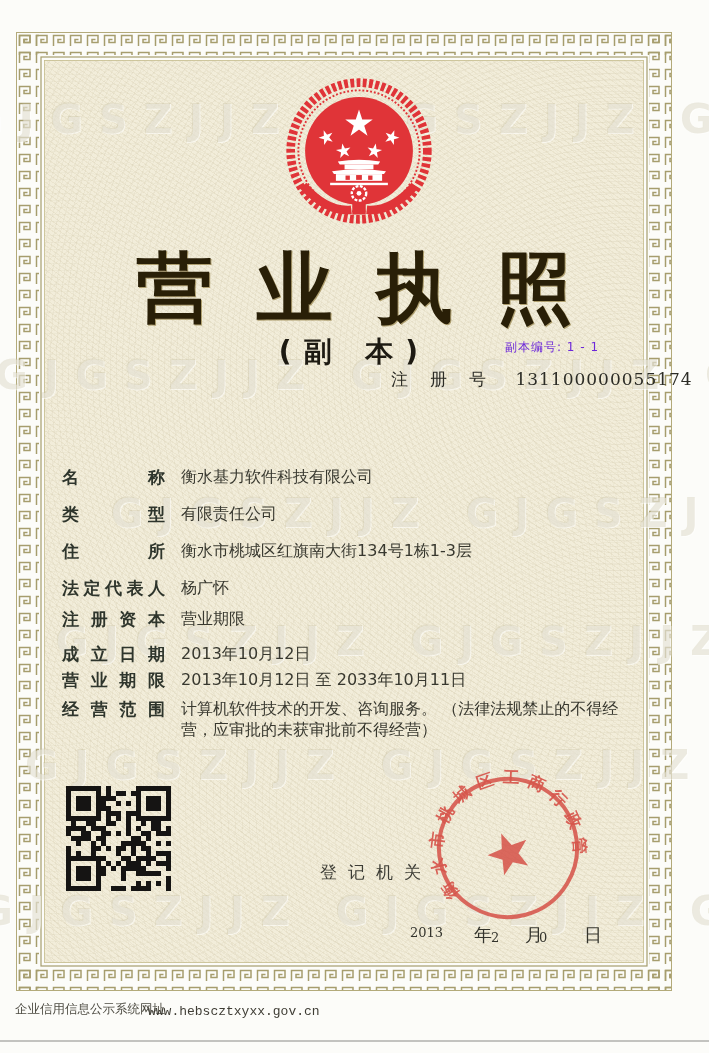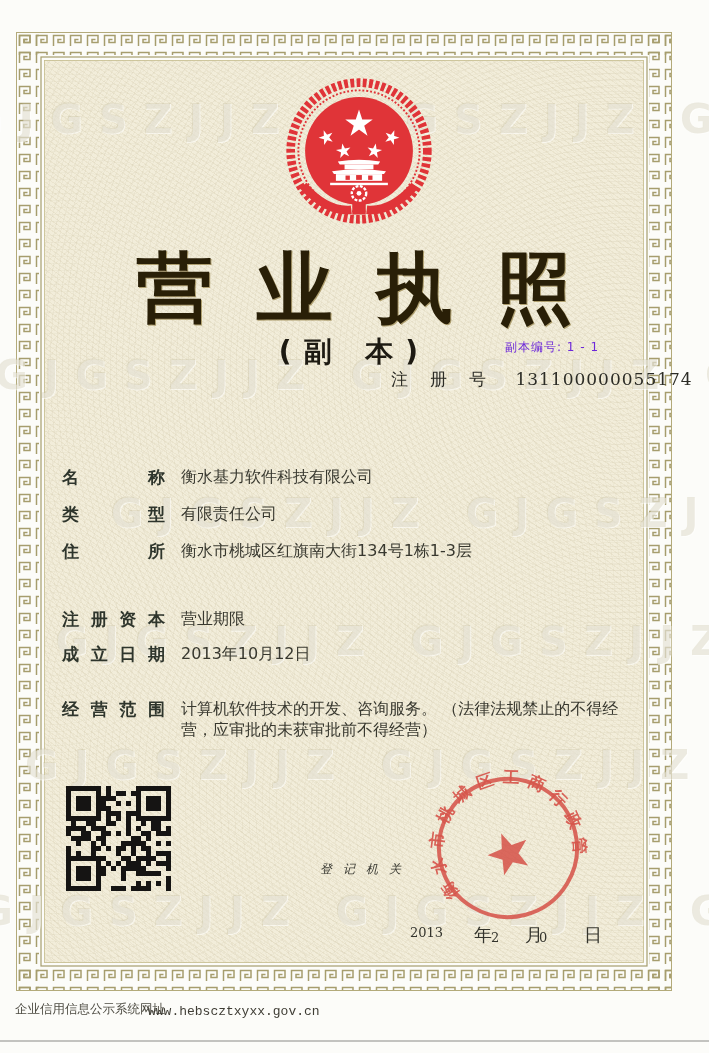--- a/index.html
+++ b/index.html
@@ -33,21 +33,21 @@
   .reg-row{position:absolute;left:391px;top:368px;font-size:17px;color:#2c2c26;}
   .reg-label{letter-spacing:22px;}
   .reg-number{font-family:"DejaVu Serif",serif;letter-spacing:1px;margin-left:2px;}
   .field-row{position:absolute;left:62px;width:560px;}
   .flabel{display:inline-block;width:103px;font-size:17px;font-weight:bold;color:#2e352c;
           text-align:justify;text-align-last:justify;vertical-align:top;}
   .fvalue{display:inline-block;margin-left:11px;font-size:16px;color:#38382f;width:438px;
           line-height:21px;vertical-align:top;}
   .qr{position:absolute;left:66px;top:786px;width:105px;height:105px;}
   .qr i{position:absolute;width:5px;height:5px;background:#151413;}
-  .issuer{position:absolute;left:320px;top:861px;font-size:12px;color:#3c3c35;letter-spacing:11px;font-style:italic;}
+  .issuer{position:absolute;left:320px;top:861px;font-size:17px;color:#3c3c35;letter-spacing:11px;}
   .seal{position:absolute;left:428px;top:768px;mix-blend-mode:multiply;opacity:.92;}
   .date-token{position:absolute;font-size:18px;color:#34342d;}
   .date-num{position:absolute;font-family:"DejaVu Serif",serif;font-size:13px;color:#34342d;}
   .date-num.small{font-size:13px;}
   .footer-left{position:absolute;left:15px;top:1001px;font-size:12.5px;color:#4d4b42;}
   .footer-url{position:absolute;left:148px;top:1004px;font-size:13px;color:#3f3d35;
               font-family:"Liberation Mono",monospace;letter-spacing:0;}
   .footer-right{position:absolute;left:430px;top:1000px;font-size:13px;color:#4d4b42;}
   .scanline{position:absolute;left:0;right:0;top:1040px;height:1.5px;background:rgba(148,148,146,.55);z-index:5;}
 </style>
@@ -128,27 +128,35 @@
       <span class="fvalue">有限责任公司</span>
     </div>
     <div class="field-row" style="top:466px">
       <span class="flabel">名称</span>
       <span class="fvalue">衡水基力软件科技有限公司</span>
     </div>
     <div class="field-row" style="top:540px">
       <span class="flabel">住所</span>
       <span class="fvalue">衡水市桃城区红旗南大街134号1栋1-3层</span>
     </div>
+    <div class="field-row" style="top:577px">
+      <span class="flabel">法定代表人</span>
+      <span class="fvalue">杨广怀</span>
+    </div>
     <div class="field-row" style="top:608px">
       <span class="flabel">注册资本</span>
       <span class="fvalue">营业期限</span>
     </div>
     <div class="field-row" style="top:643px">
       <span class="flabel">成立日期</span>
       <span class="fvalue">2013年10月12日</span>
+    </div>
+    <div class="field-row" style="top:669px">
+      <span class="flabel">营业期限</span>
+      <span class="fvalue">2013年10月12日 至 2033年10月11日</span>
     </div>
     <div class="field-row" style="top:698px">
       <span class="flabel">经营范围</span>
       <span class="fvalue">计算机软件技术的开发、咨询服务。 （法律法规禁止的不得经营，应审批的未获审批前不得经营）</span>
     </div>
 
     <div class="qr" id="qr-grid">
         <i style="left:0px;top:0px"></i>
         <i style="left:5px;top:0px"></i>
         <i style="left:10px;top:0px"></i>

